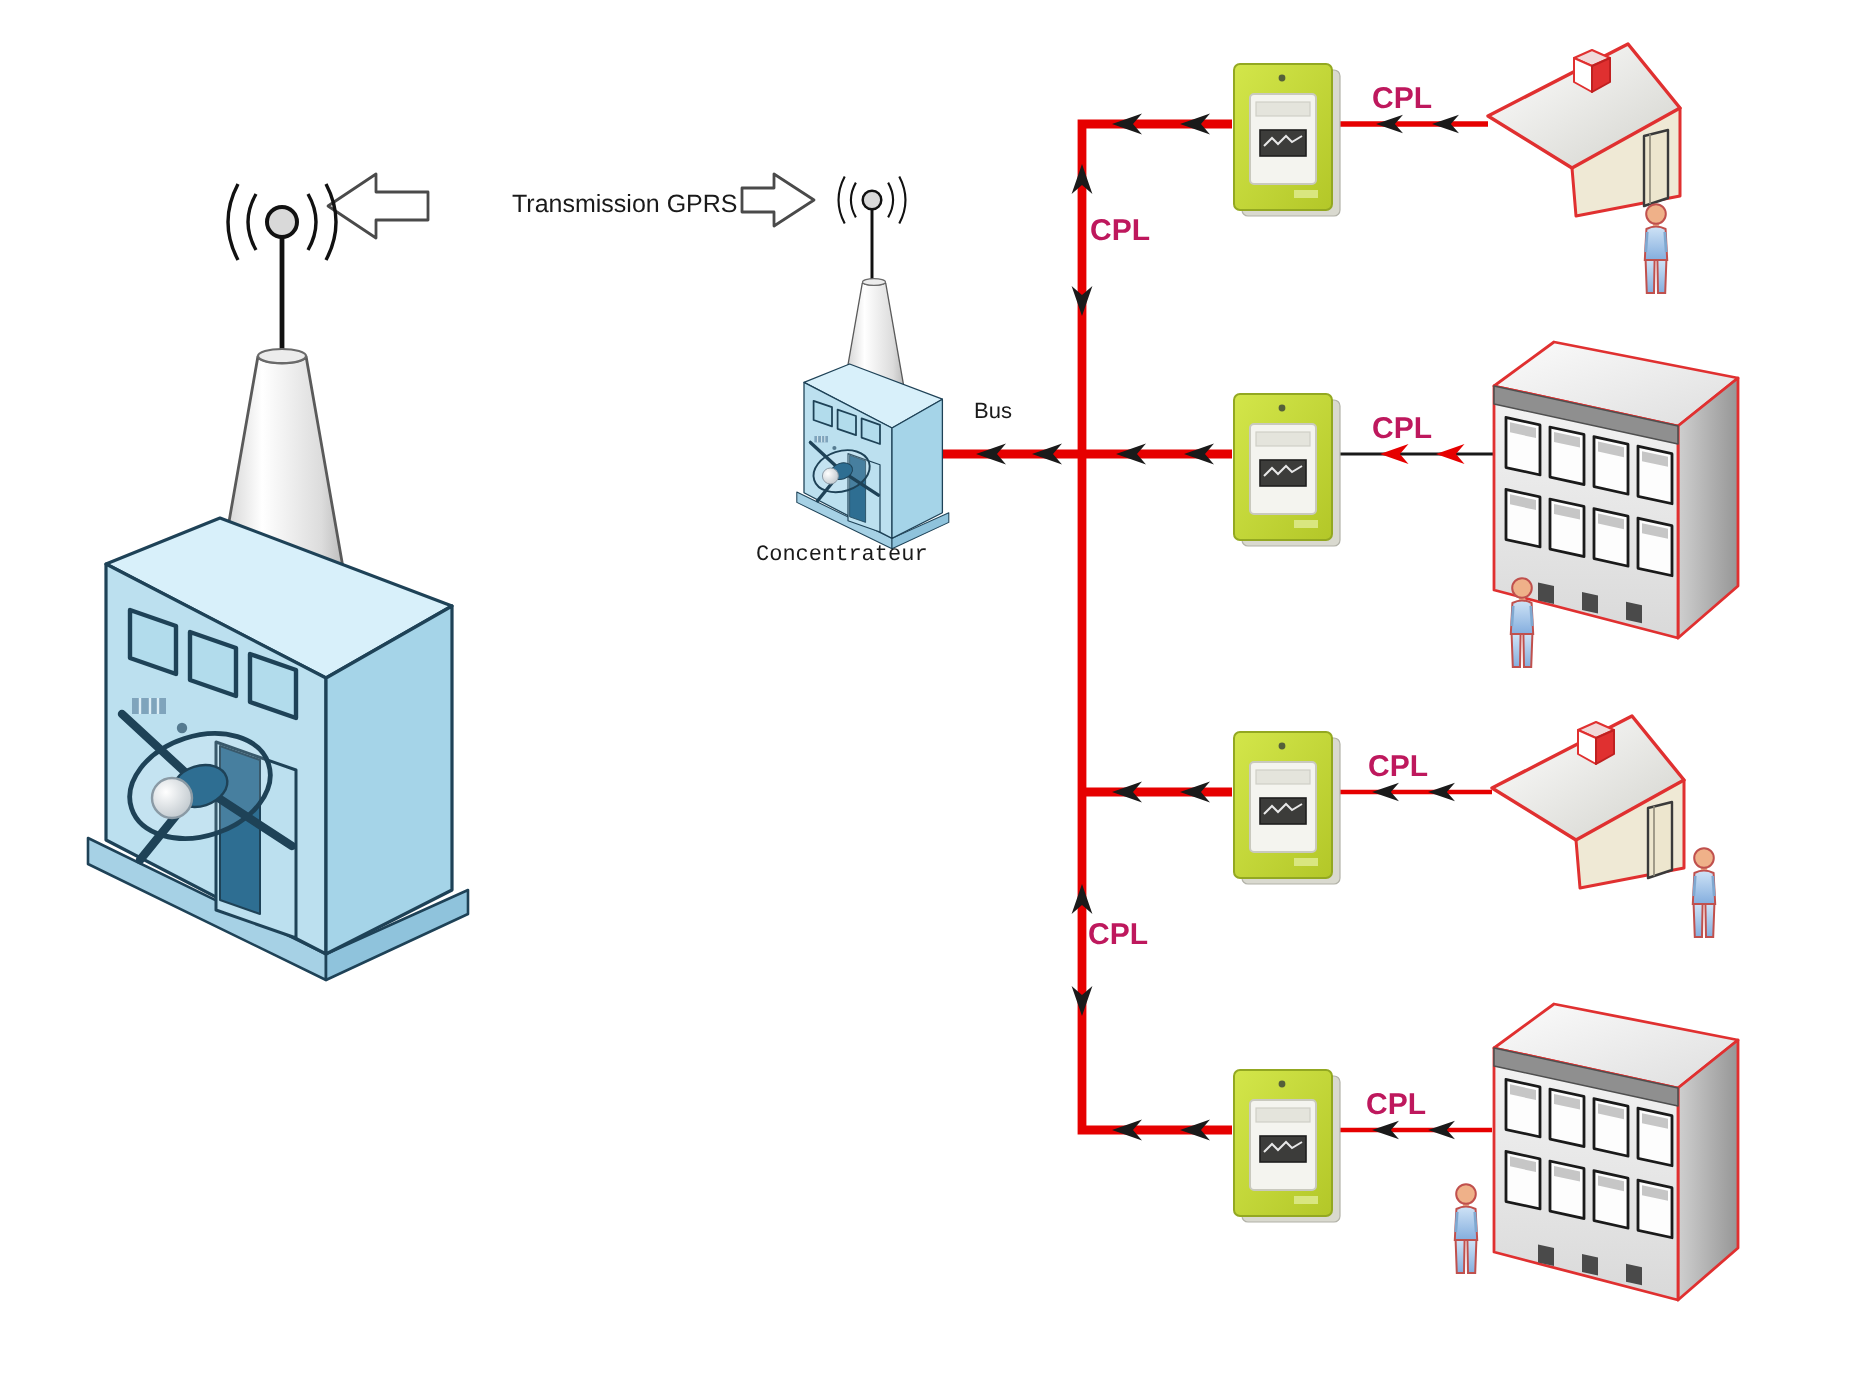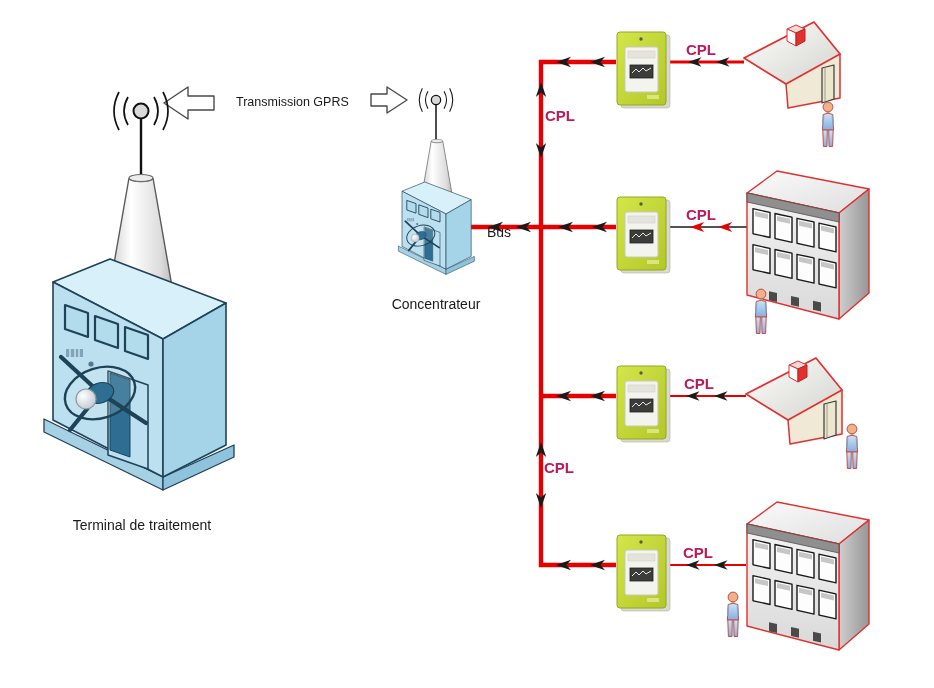--- a/index.html
+++ b/index.html
@@ -1,23 +1,23 @@
 <!DOCTYPE html>
 <html><head>
 <meta charset="utf-8">
 <style>
   html,body{margin:0;padding:0;background:#fff;}
   #stage{position:relative;width:934px;height:688px;background:#fff;overflow:hidden;
          font-family:"Liberation Sans",sans-serif;}
   #net{position:absolute;left:0;top:0;}
   .lbl{position:absolute;color:#1a1a1a;white-space:nowrap;}
-  .lbl-sm{font-size:12.5px;}
-  .lbl-md{font-size:14px;margin-top:24px;}
+  .lbl-sm{font-size:12.5px;margin-left:20px;}
+  .lbl-md{font-size:11px;}
   .cpl{font-size:15px;font-weight:bold;color:#be185d;}
-  .center{text-align:center;}
+  .center{font-family:Liberation Mono, monospace;}
 </style>
 </head>
 <body>
 
 <div id="stage">
 
 <svg id="net" width="934" height="688" viewBox="0 0 934 688">
   <defs>
     <linearGradient id="gCone" x1="0" y1="0" x2="1" y2="0">
       <stop offset="0" stop-color="#c9c9c9"></stop>
@@ -225,21 +225,20 @@
   <use href="#bldg" transform="translate(745,498)"></use>
 
   <use href="#person" transform="translate(818,101)"></use>
   <use href="#person" transform="translate(751,288)"></use>
   <use href="#person" transform="translate(842,423)"></use>
   <use href="#person" transform="translate(723,591)"></use>
 </svg>
 
 <div class="lbl lbl-sm" style="left:236px;top:95px;">Transmission GPRS</div>
 <div class="lbl lbl-md" style="left:487px;top:200px;">Bus</div>
-<div class="lbl lbl-md center" style="left:36px;top:493px;width:212px;">Terminal de traitement</div>
 <div class="lbl lbl-md center" style="left:378px;top:272px;width:116px;">Concentrateur</div>
 
 <div class="lbl cpl" style="left:686px;top:41px;">CPL</div>
 <div class="lbl cpl" style="left:545px;top:107px;">CPL</div>
 <div class="lbl cpl" style="left:686px;top:206px;">CPL</div>
 <div class="lbl cpl" style="left:684px;top:375px;">CPL</div>
 <div class="lbl cpl" style="left:544px;top:459px;">CPL</div>
 <div class="lbl cpl" style="left:683px;top:544px;">CPL</div>
 
 </div>

